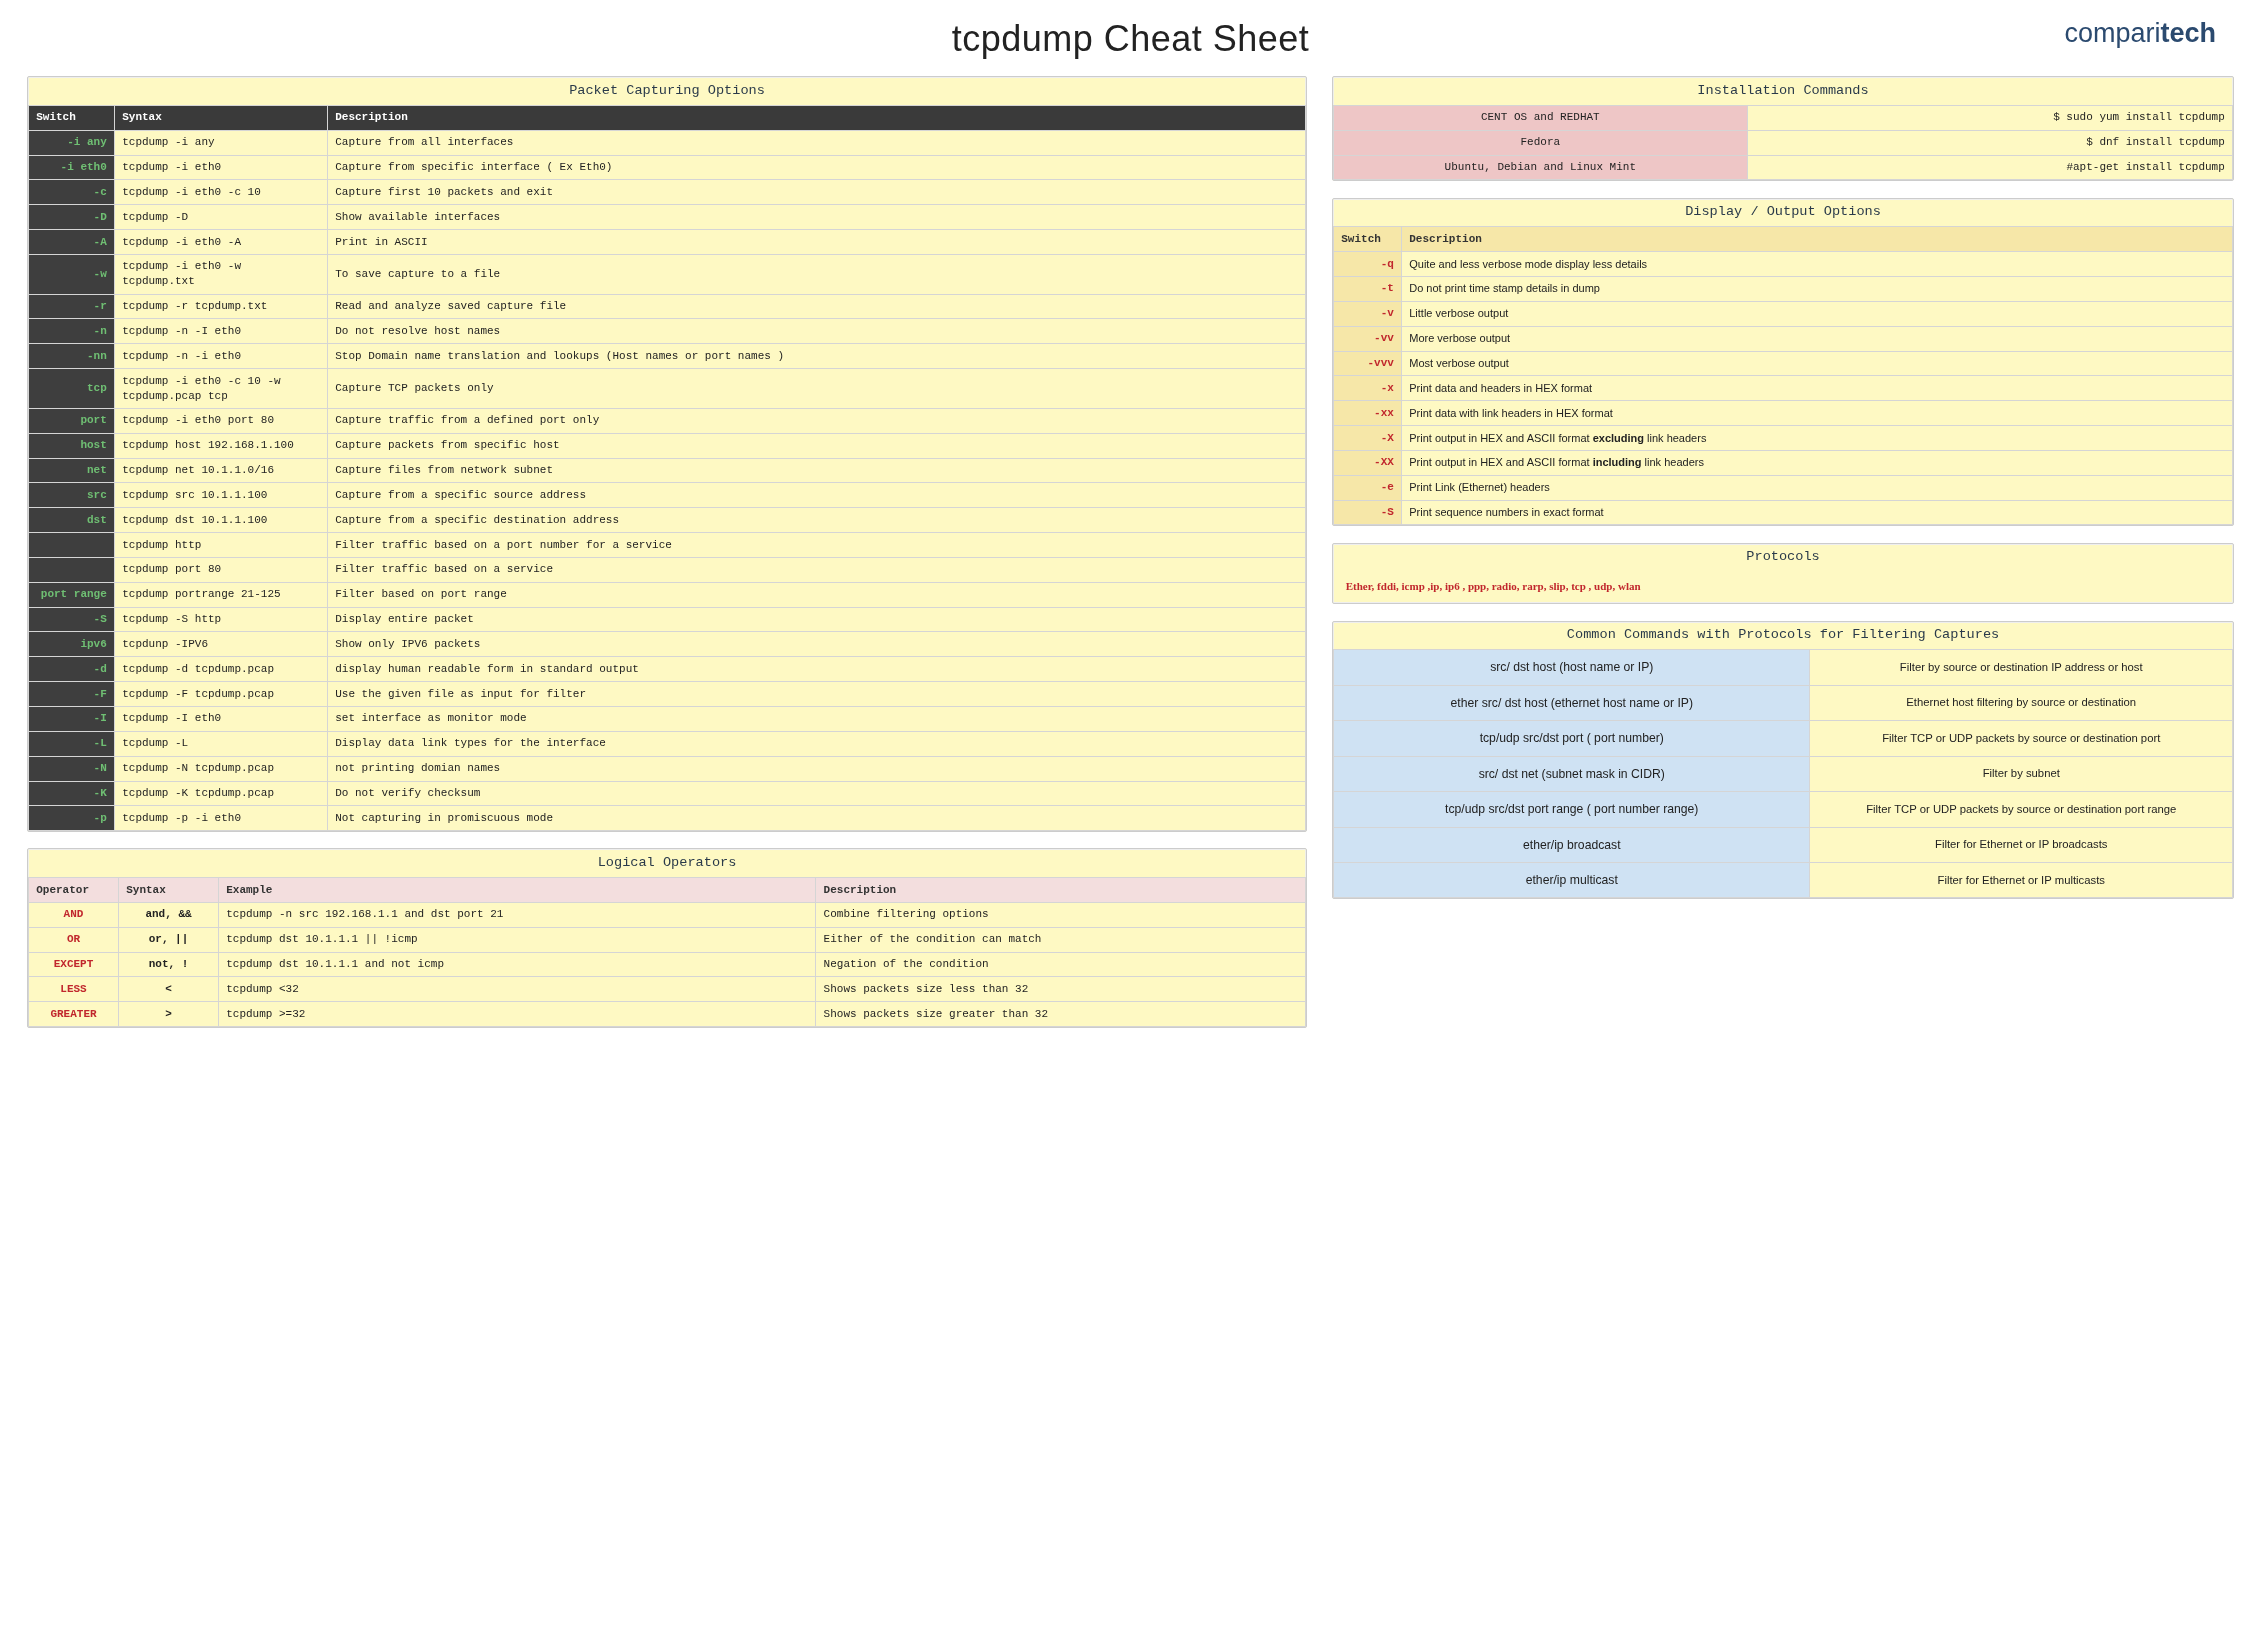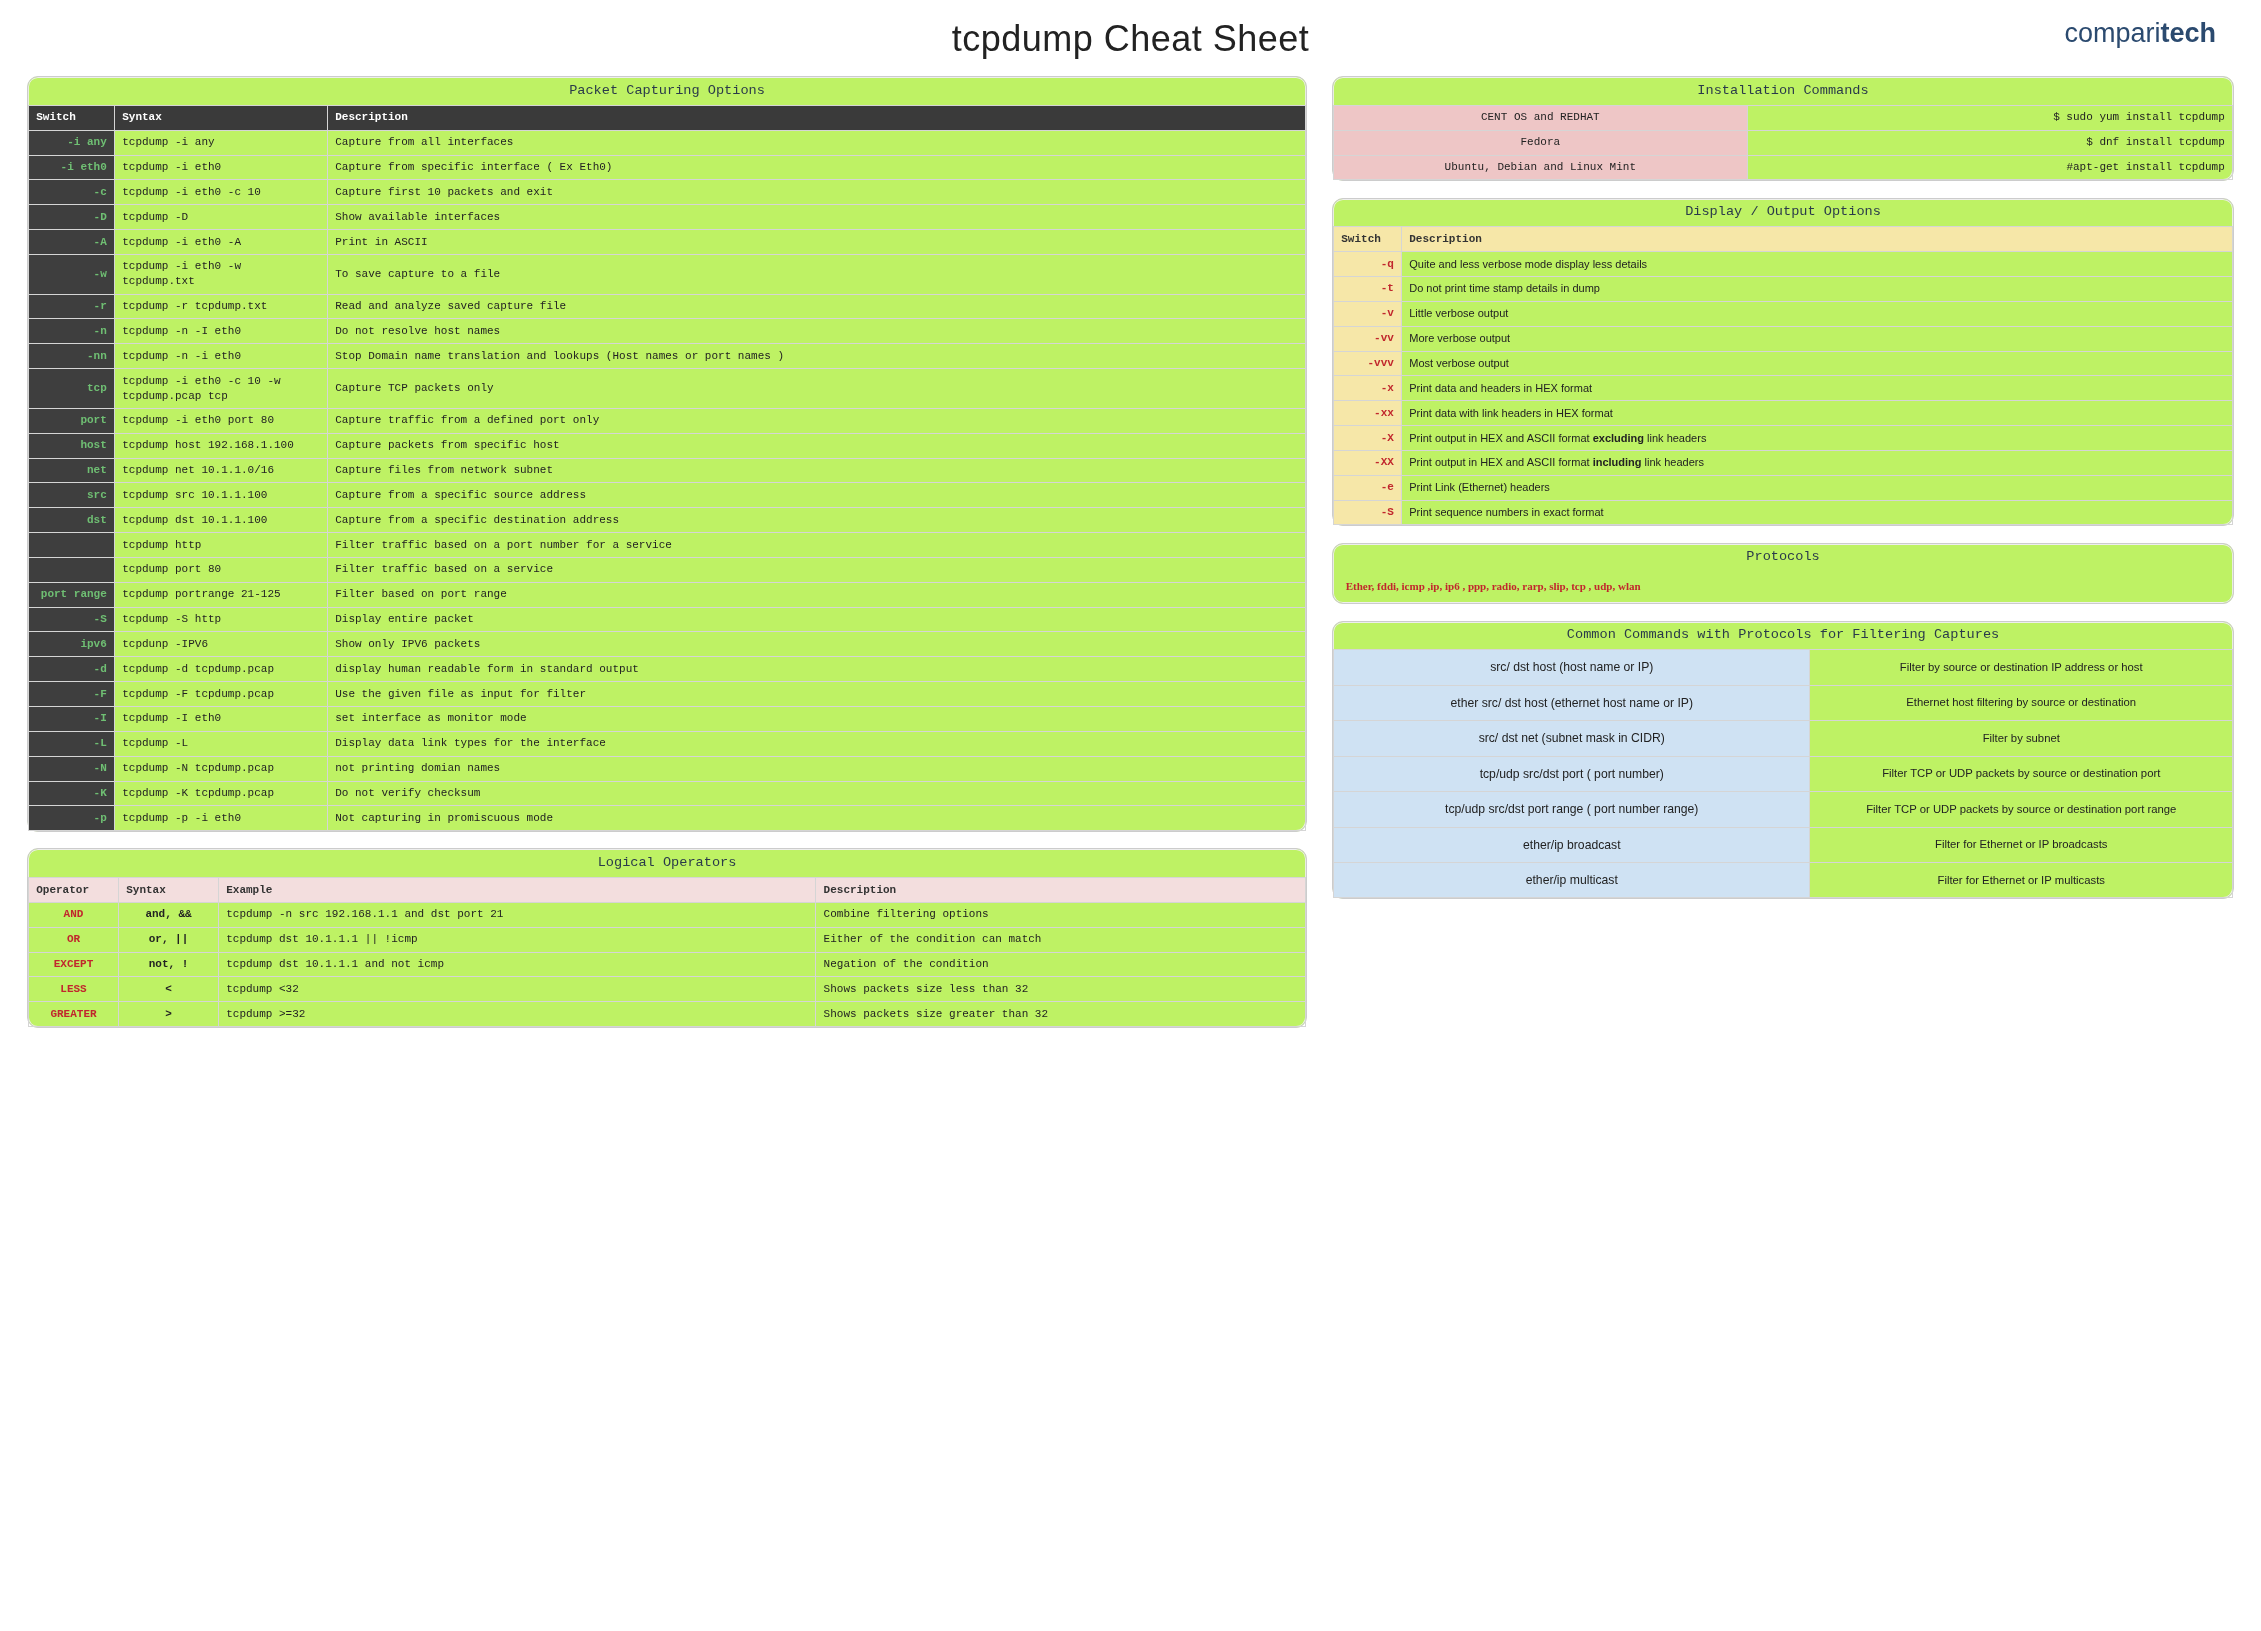--- a/index.html
+++ b/index.html
@@ -31,24 +31,24 @@
   }
   .brand b { font-weight: 700; }
   .layout {
     display: flex;
     gap: 25px;
   }
   .col-left  { flex: 0 0 58%; }
   .col-right { flex: 1 1 auto; }
   .panel {
     border: 0.9px solid #ccc;
-    border-radius: 11px;
+    border-radius: 2px;
     box-shadow: 0 0 0 0.9px #eee inset;
     margin-bottom: 16.3px;
-    background: #bef264;
+    background: #fef9c3;
   }
   .panel-title {
     text-align: center;
     font-family: "Courier New", monospace;
     font-size: 13.6px;
     padding: 5.4px 3.6px 7.2px;
     color: #2a3a4a;
   }
   table {
     width: 100%;
@@ -424,28 +424,28 @@
         <tbody id="cc-body">
             <tr>
               <td class="cc-cmd">src/ dst   host (host name or IP)</td>
               <td class="cc-desc">Filter by source or destination IP address or host</td>
             </tr>
             <tr>
               <td class="cc-cmd">ether src/ dst host (ethernet host name or IP)</td>
               <td class="cc-desc">Ethernet host filtering by source or destination</td>
             </tr>
             <tr>
+              <td class="cc-cmd">tcp/udp src/dst port ( port number)</td>
+              <td class="cc-desc">Filter TCP or UDP packets by source or destination port</td>
+            </tr>
+            <tr>
               <td class="cc-cmd">src/ dst   net  (subnet mask in CIDR)</td>
               <td class="cc-desc">Filter by subnet</td>
             </tr>
             <tr>
-              <td class="cc-cmd">tcp/udp src/dst port ( port number)</td>
-              <td class="cc-desc">Filter TCP or UDP packets by source or destination port</td>
-            </tr>
-            <tr>
               <td class="cc-cmd">tcp/udp src/dst port range ( port number range)</td>
               <td class="cc-desc">Filter TCP or UDP packets by source or destination port  range</td>
             </tr>
             <tr>
               <td class="cc-cmd">ether/ip broadcast</td>
               <td class="cc-desc">Filter for Ethernet or IP broadcasts</td>
             </tr>
             <tr>
               <td class="cc-cmd">ether/ip multicast</td>
               <td class="cc-desc">Filter for Ethernet or IP multicasts</td>

